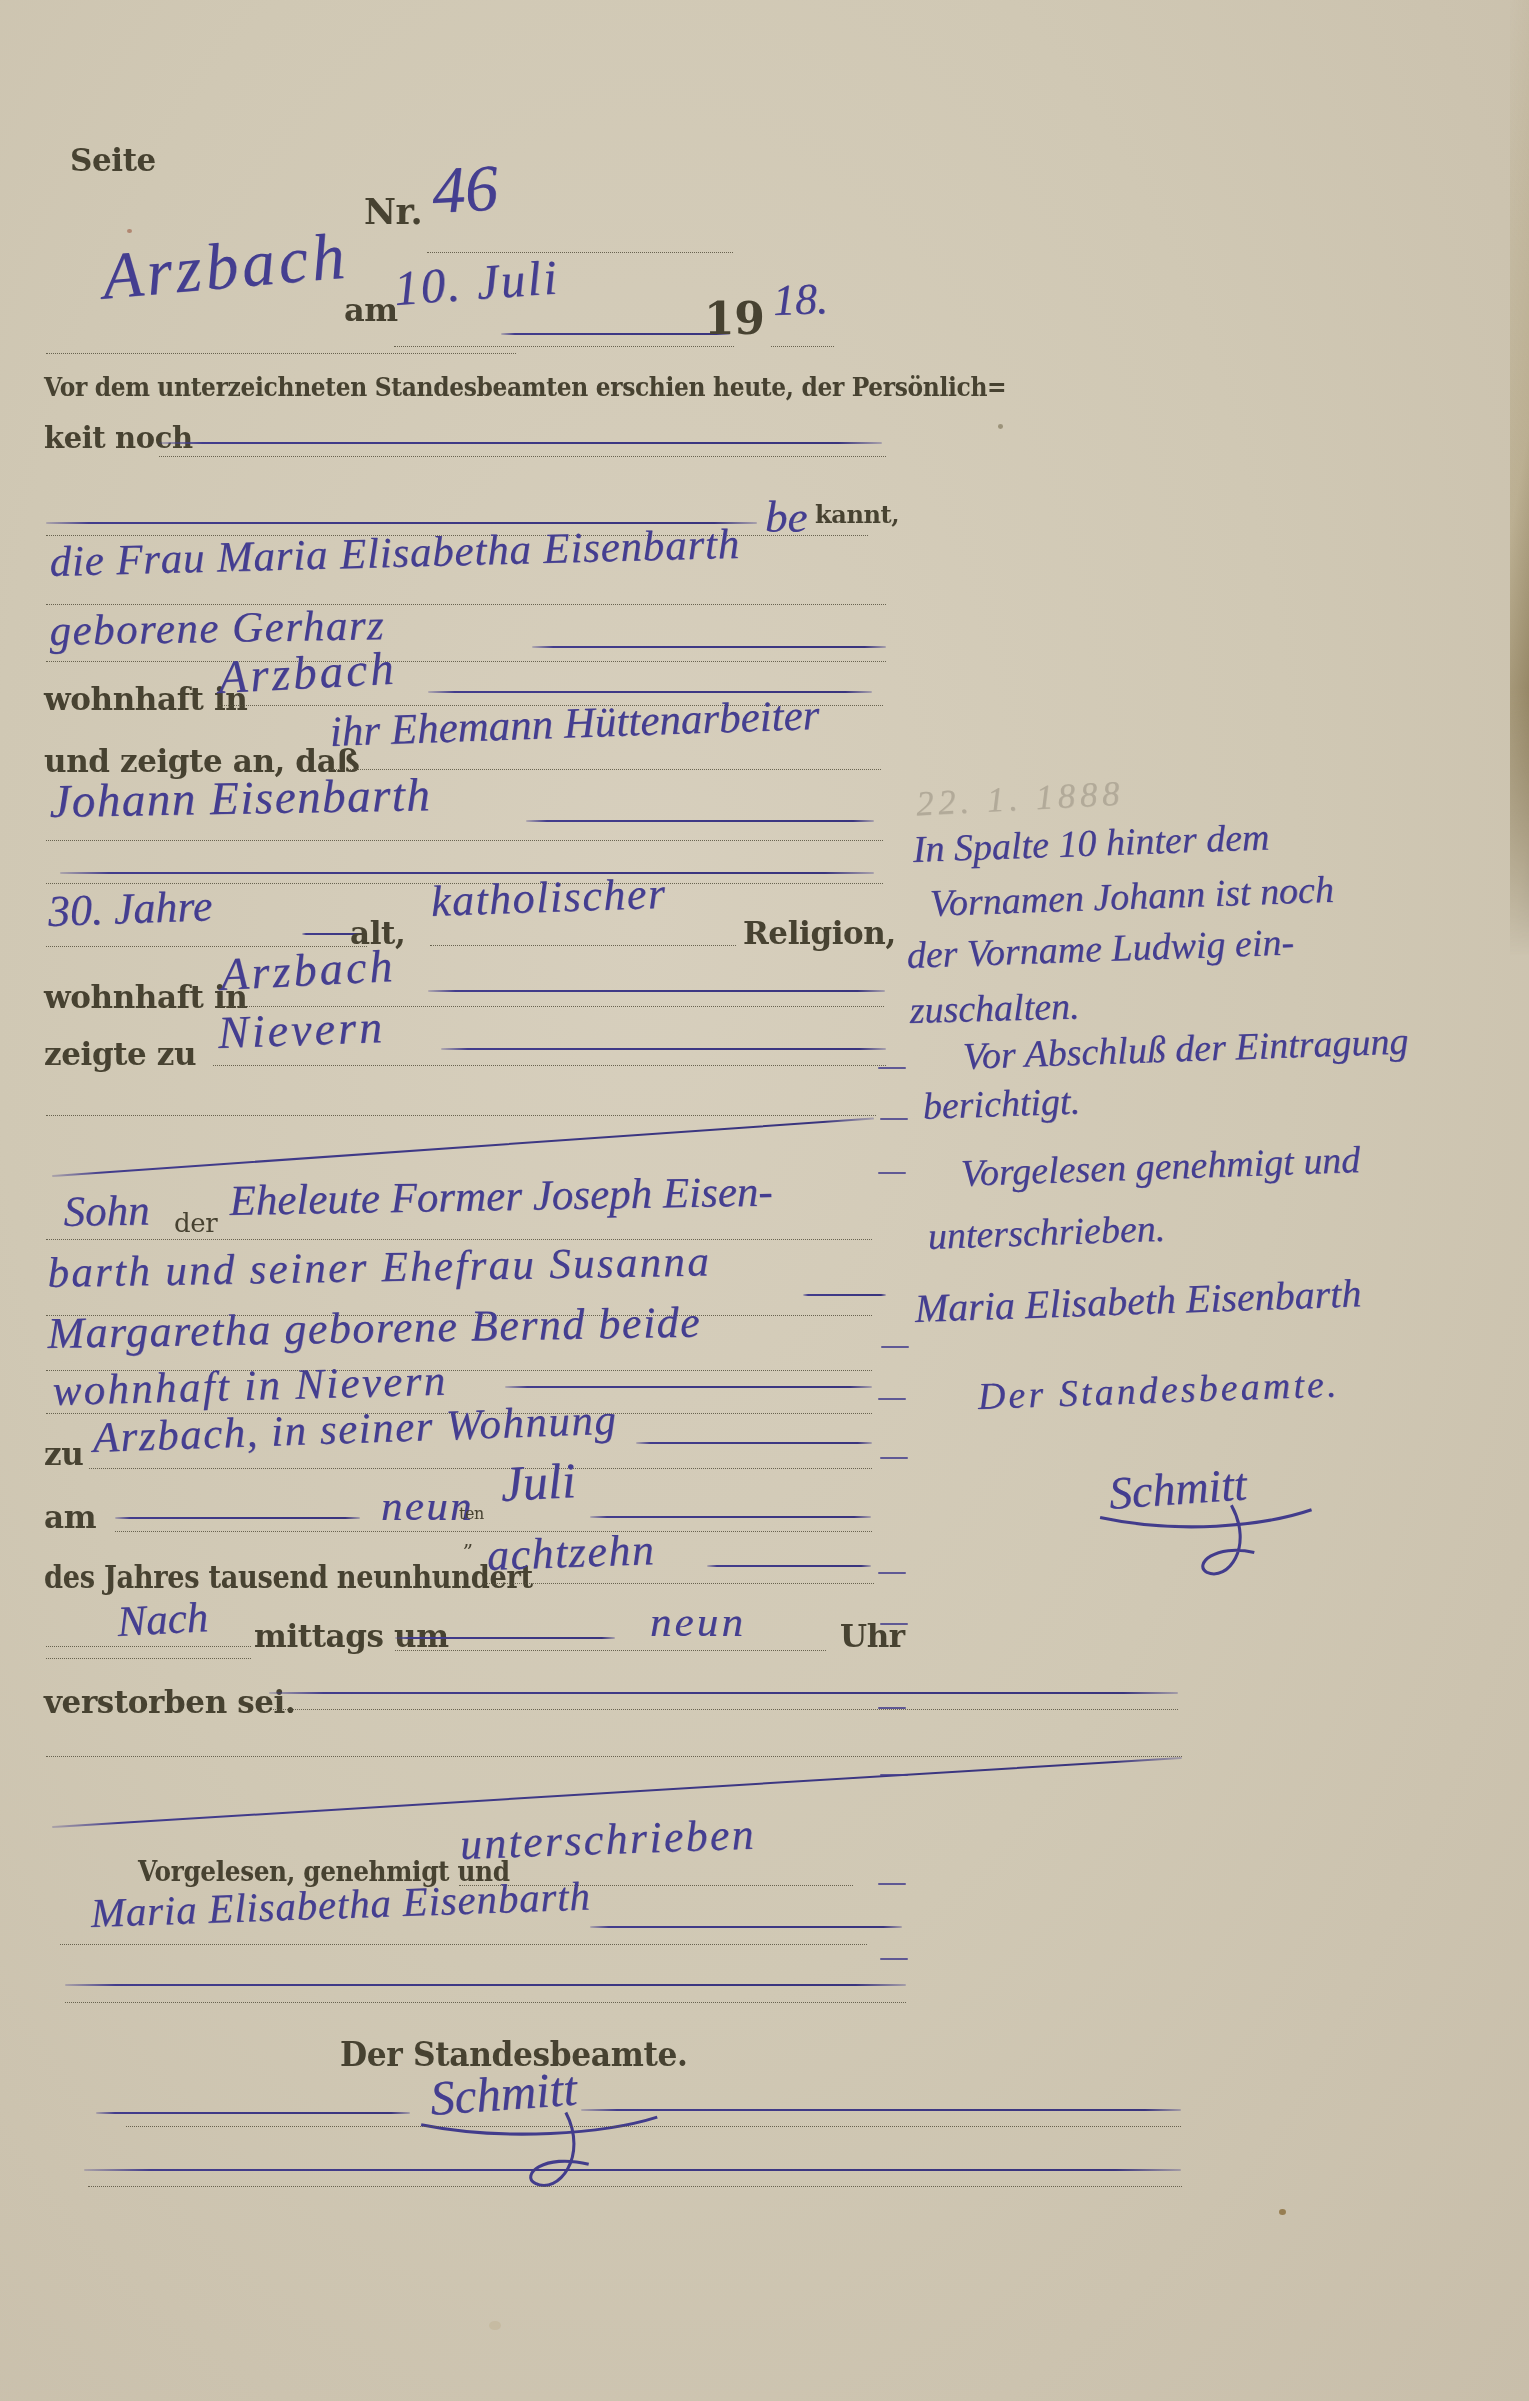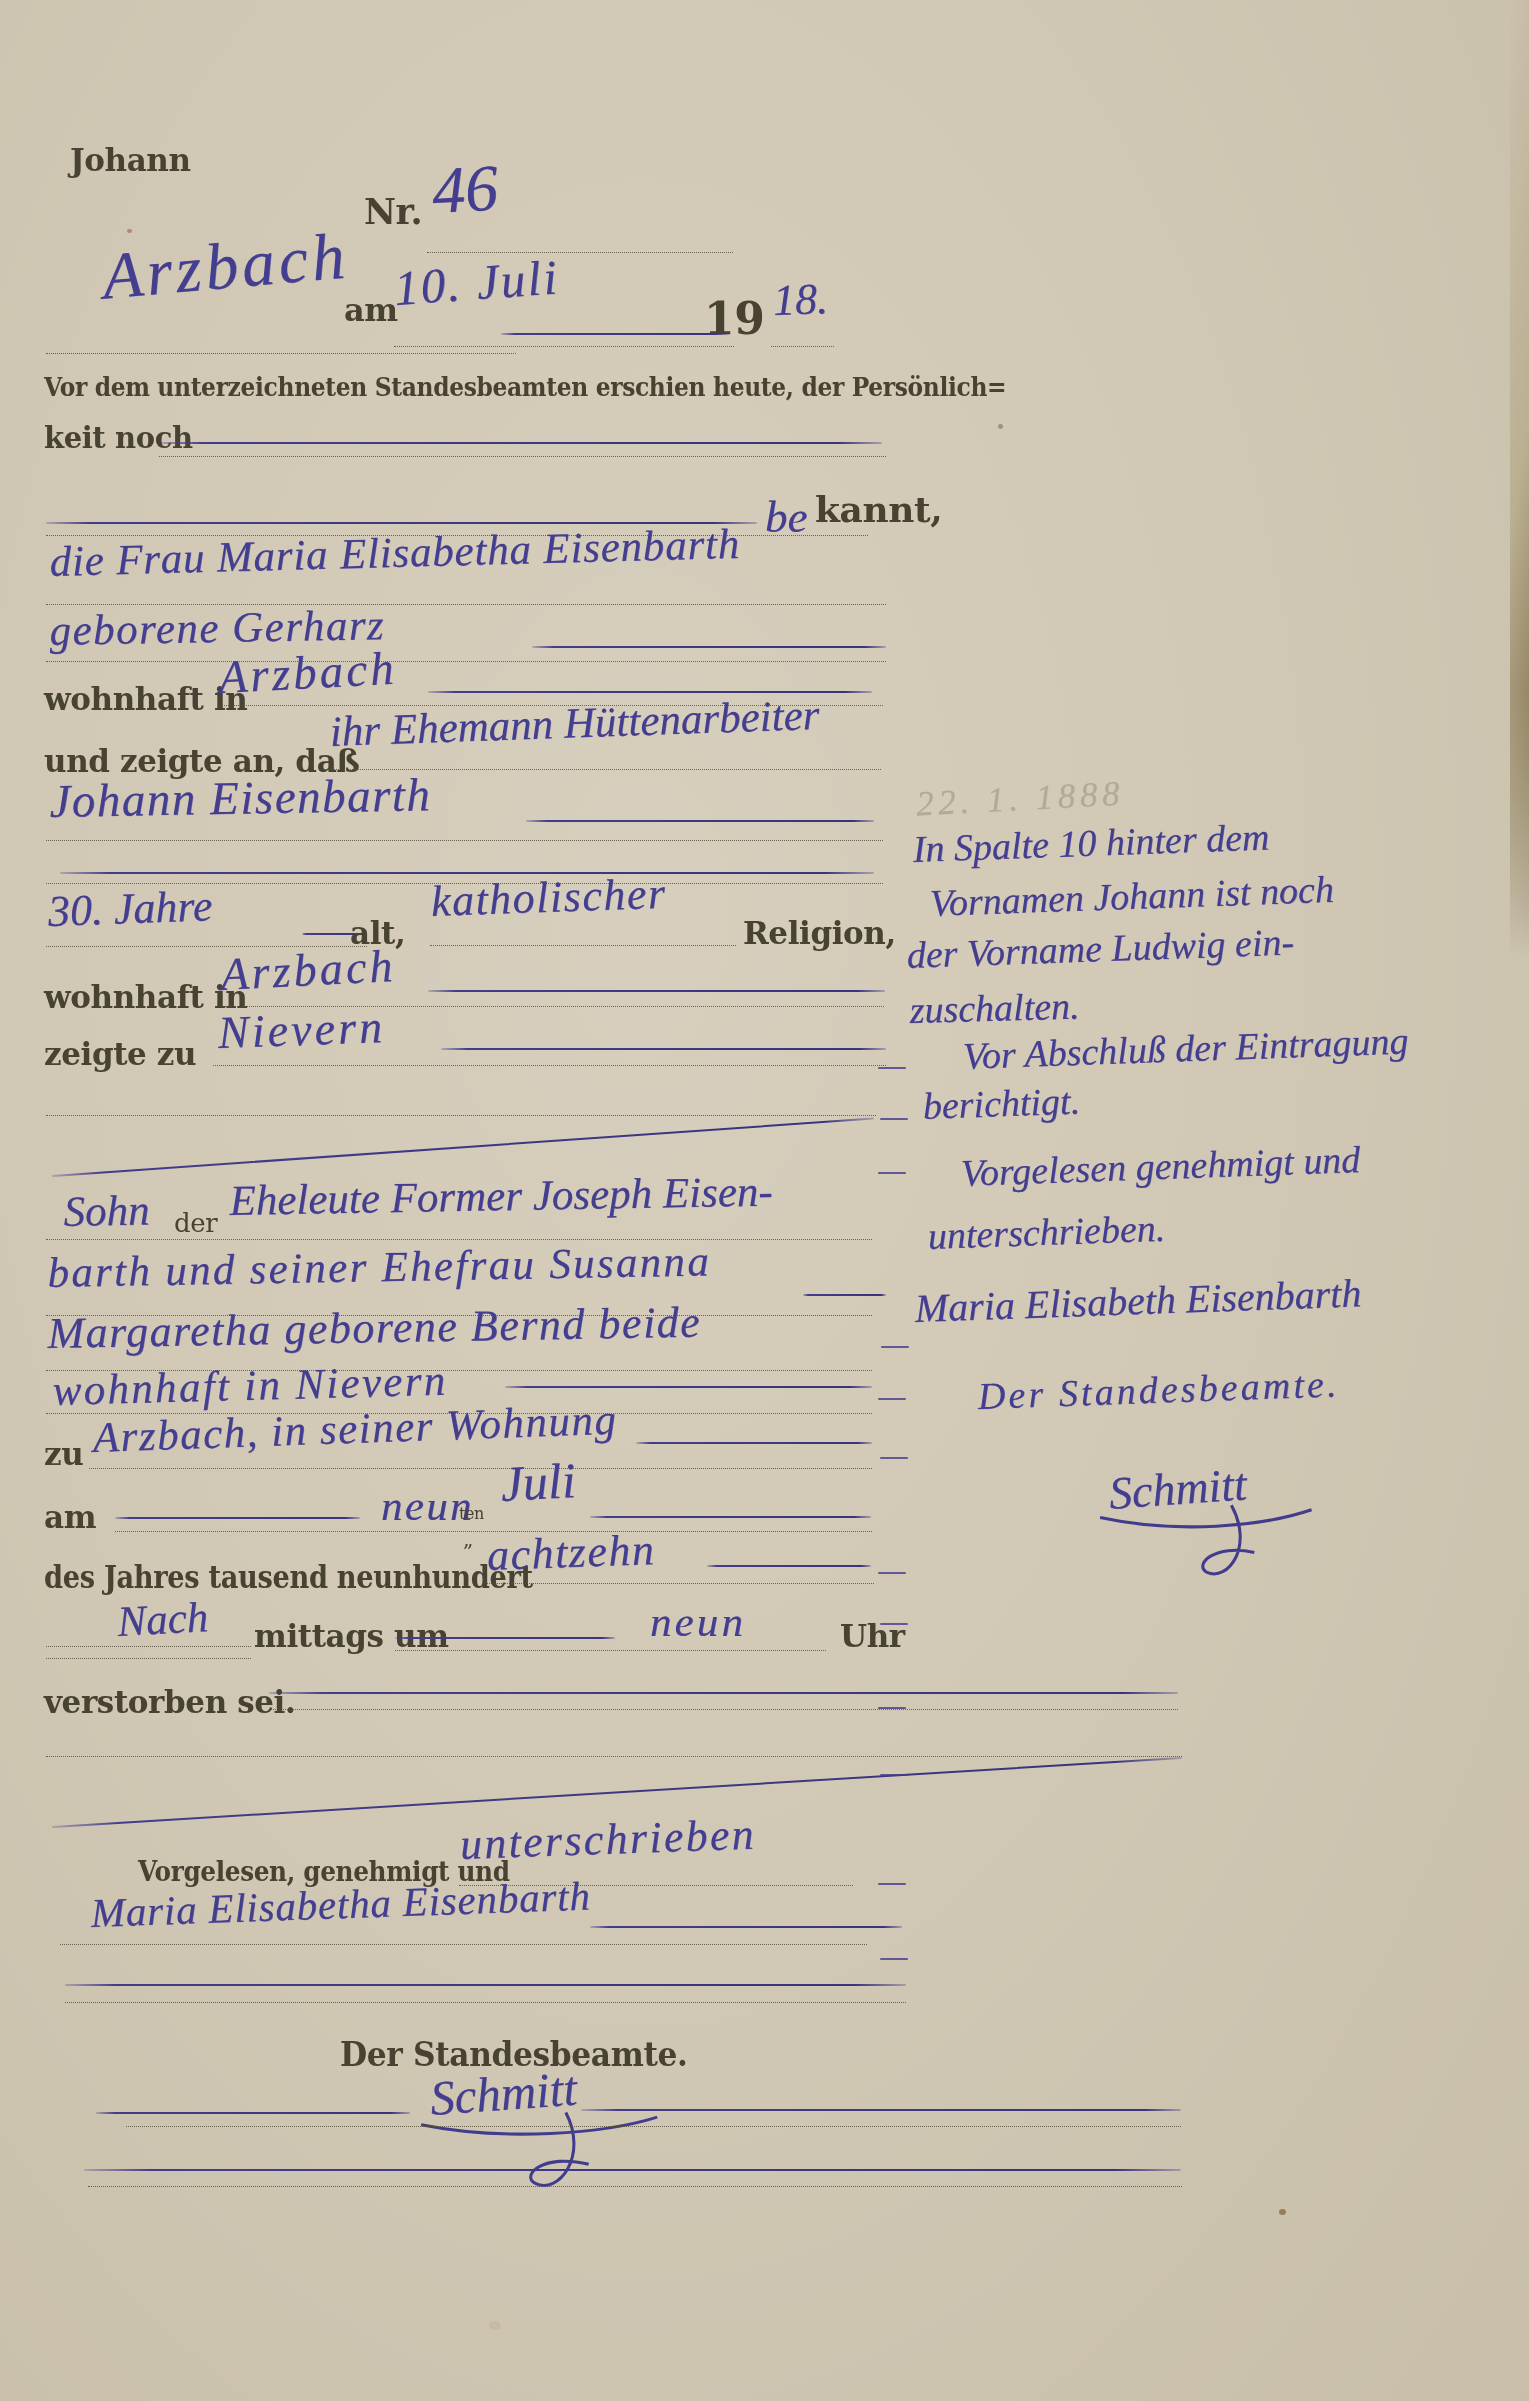--- a/index.html
+++ b/index.html
@@ -24,21 +24,21 @@
       mask-image:linear-gradient(to bottom,#000 72%,transparent 100%);}
   .speck{position:absolute;border-radius:50%;}
   svg.fl{position:absolute;overflow:visible;}
 </style>
 </head>
 <body>
 
 <div class="page">
   <div class="edge"></div>
 
-  <div class="pr" style="left:70px;top:142px;font-size:31px;">Johann</div>
+  <div class="pr" style="left:70px;top:142px;font-size:31px;">Seite</div>
   <div class="pr" style="left:364px;top:191px;font-size:35px;">Nr.</div>
   <div class="hw" style="left:430px;top:153px;font-size:66px;transform:rotate(-3deg);">46</div>
   <div class="dot" style="left:427px;top:252px;width:306px;"></div>
 
   <div class="hw" style="left:99px;top:239px;font-size:66px;letter-spacing:3.8px;transform:rotate(-5deg);">Arzbach</div>
   <div class="dot" style="left:46px;top:353px;width:470px;"></div>
   <div class="pr" style="left:344px;top:291px;font-size:32px;">am</div>
   <div class="hw" style="left:392px;top:260px;font-size:49px;letter-spacing:2.3px;transform:rotate(-4deg);">10. Juli</div>
   <div class="ink" style="left:501px;top:333px;width:229px;"></div>
   <div class="dot" style="left:394px;top:346px;width:340px;"></div>
@@ -47,21 +47,21 @@
   <div class="dot" style="left:771px;top:346px;width:63px;"></div>
 
   <div class="pr" style="left:44px;top:372px;font-size:26px;transform:scaleX(.9);">Vor dem unterzeichneten Standesbeamten erschien heute, der Persönlich=</div>
   <div class="pr" style="left:44px;top:421px;font-size:29px;">keit noch</div>
   <div class="ink" style="left:159px;top:442px;width:723px;"></div>
   <div class="dot" style="left:159px;top:456px;width:727px;"></div>
 
   <div class="ink" style="left:46px;top:522px;width:711px;"></div>
   <div class="dot" style="left:46px;top:535px;width:822px;"></div>
   <div class="hw" style="left:765px;top:491px;font-size:45px;">be</div>
-  <div class="pr" style="left:815px;top:488px;font-size:36px;text-align:center;">kannt,</div>
+  <div class="pr" style="left:815px;top:500px;font-size:24px;text-align:center;">kannt,</div>
 
   <div class="hw" style="left:49px;top:537px;font-size:43px;letter-spacing:0.8px;transform:rotate(-1.5deg);">die Frau Maria Elisabetha Eisenbarth</div>
   <div class="dot" style="left:46px;top:604px;width:840px;"></div>
   <div class="hw" style="left:49px;top:606px;font-size:43px;letter-spacing:1.5px;transform:rotate(-1deg);">geborene Gerharz</div>
   <div class="ink" style="left:532px;top:646px;width:354px;"></div>
   <div class="dot" style="left:46px;top:661px;width:840px;"></div>
 
   <div class="pr" style="left:44px;top:681px;font-size:31px;">wohnhaft in</div>
   <div class="hw" style="left:217px;top:650px;font-size:47px;letter-spacing:3.1px;transform:rotate(-3deg);">Arzbach</div>
   <div class="ink" style="left:428px;top:691px;width:444px;"></div>

